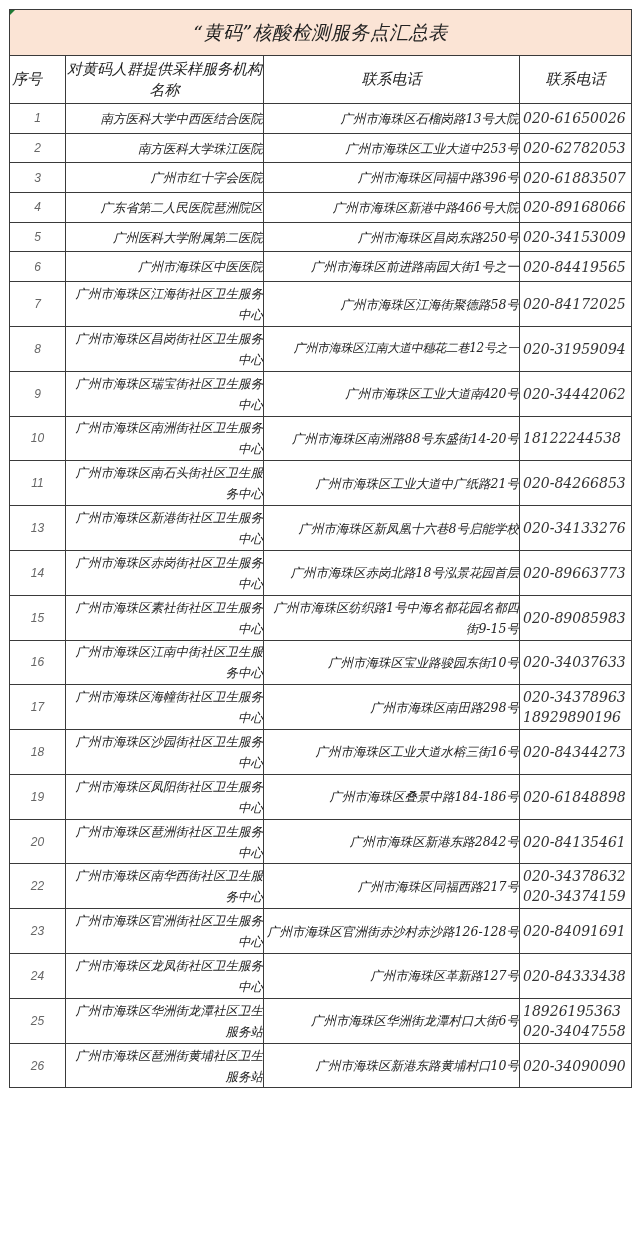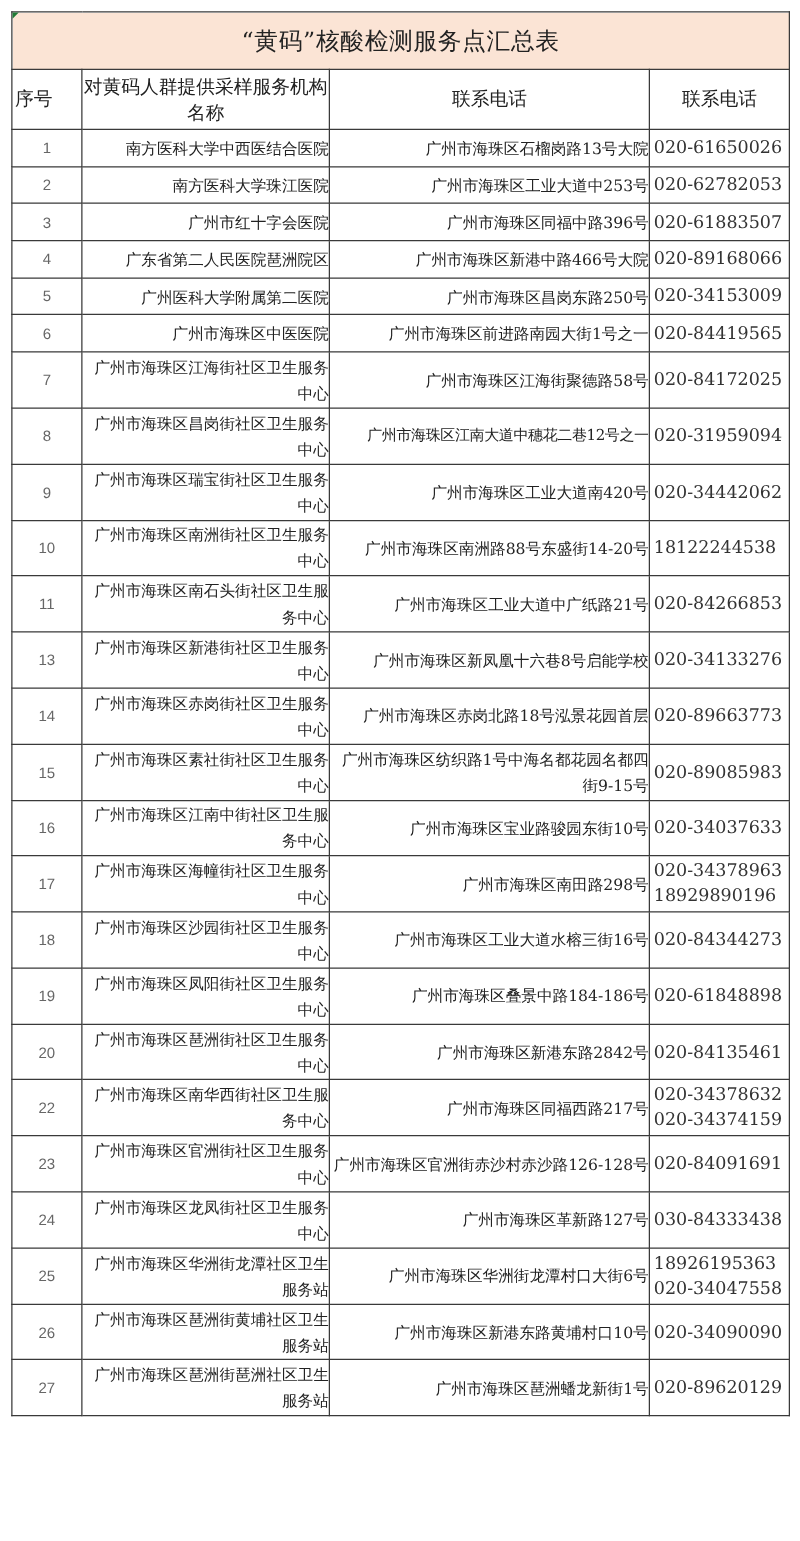--- a/index.html
+++ b/index.html
@@ -13,20 +13,21 @@
     position: relative;
     overflow: hidden;
     font-family: "DejaVu Serif", "Liberation Serif", serif;
     color: #222;
   }
   .sheet {
     position: absolute;
     left: 9px;
     top: 9px;
     width: 622px;
+    font-style: italic;
   }
   table {
     border-collapse: collapse;
     width: 622px;
     table-layout: fixed;
   }
   td, th {
     border: 1.4px solid #3a3a3a;
     padding: 0;
     overflow: hidden;
@@ -277,44 +278,36 @@
         <td class="c-addr">广州市海珠区官洲街赤沙村赤沙路126-128号</td>
         <td class="c-phone">
             <span class="phone-line">020-84091691</span>
           </td>
       </tr>
       <tr class="row-double">
         <td class="c-seq">24</td>
         <td class="c-name">广州市海珠区龙凤街社区卫生服务中心</td>
         <td class="c-addr">广州市海珠区革新路127号</td>
         <td class="c-phone">
-            <span class="phone-line">030-84333438</span>
+            <span class="phone-line">020-84333438</span>
           </td>
       </tr>
       <tr class="row-double">
         <td class="c-seq">25</td>
         <td class="c-name">广州市海珠区华洲街龙潭社区卫生服务站</td>
         <td class="c-addr">广州市海珠区华洲街龙潭村口大街6号</td>
         <td class="c-phone">
             <span class="phone-line">18926195363</span>
             <span class="phone-line">020-34047558</span>
           </td>
       </tr>
       <tr class="row-double">
         <td class="c-seq">26</td>
         <td class="c-name">广州市海珠区琶洲街黄埔社区卫生服务站</td>
         <td class="c-addr">广州市海珠区新港东路黄埔村口10号</td>
         <td class="c-phone">
             <span class="phone-line">020-34090090</span>
-          </td>
-      </tr>
-      <tr class="row-double">
-        <td class="c-seq">27</td>
-        <td class="c-name">广州市海珠区琶洲街琶洲社区卫生服务站</td>
-        <td class="c-addr">广州市海珠区琶洲蟠龙新街1号</td>
-        <td class="c-phone">
-            <span class="phone-line">020-89620129</span>
           </td>
       </tr>
     </tbody>
   </table>
   <div class="corner-mark" style="left:1px;top:1px;"></div>
 </div>
 
 </body></html>

